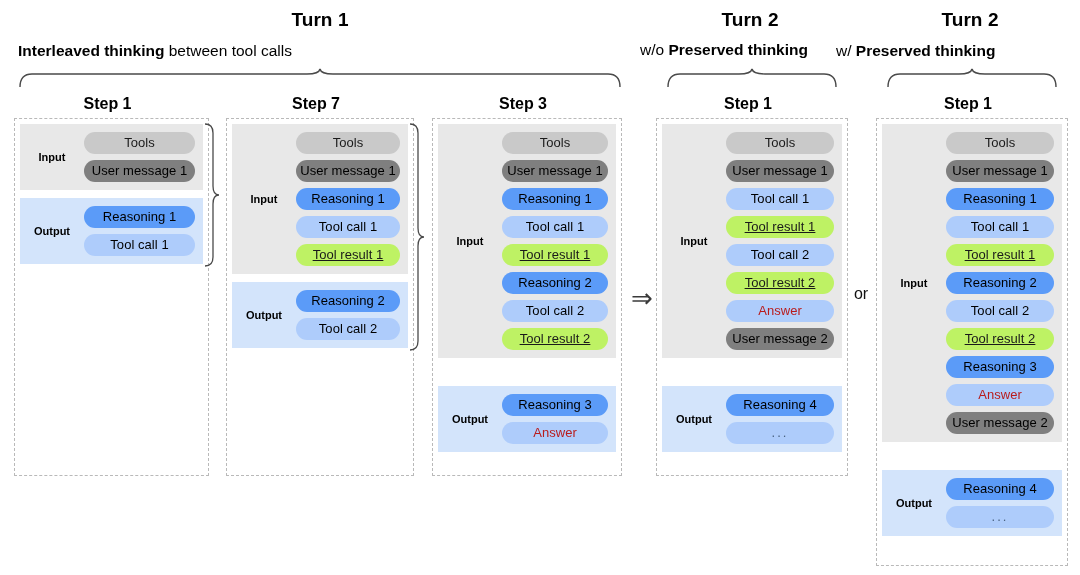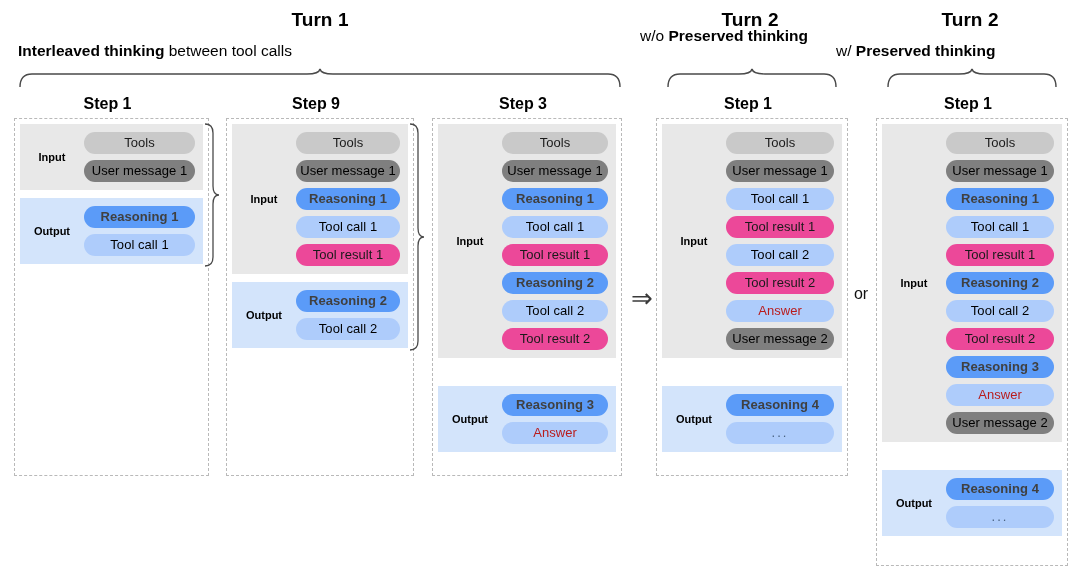--- a/index.html
+++ b/index.html
@@ -96,23 +96,23 @@
     display: flex;
     align-items: center;
     justify-content: center;
     font-size: 13px;
     line-height: 14px;
     white-space: nowrap;
     letter-spacing: 0.05px;
   }
   .pill.tools       { background: #c9c9c9; color: #1a1a1a; }
   .pill.usermsg     { background: #7f7f7f; color: #000000; }
-  .pill.reasoning   { background: #5b9bf8; color: #404040; font-weight: bold; }
+  .pill.reasoning   { background: #5b9bf8; color: #000000; }
   .pill.toolcall    { background: #aeccfb; color: #000000; }
-  .pill.toolresult  { background: #ec4899; color: #1a1a1a; }
+  .pill.toolresult  { background: #bef264; color: #1a1a1a; text-decoration: underline; }
   .pill.answer      { background: #aeccfb; color: #b91c1c; }
   .pill.ellipsis    { background: #aeccfb; color: #4a6382; letter-spacing: 2px; }
 
   
   .side-brace {
     position: absolute;
     width: 18px;
   }
   .side-brace svg { display: block; width: 100%; height: 100%; }
 
@@ -136,21 +136,21 @@
 </div>
 <div class="top-brace" style="left:18px; top:68px; width:604px;">
   <svg viewBox="0 0 604 20" preserveAspectRatio="none" aria-hidden="true">
     <path d="M2,19 Q2,6 14,6 L289,6 Q301,6 302,1 Q303,6 315,6 L590,6 Q602,6 602,19" fill="none" stroke="#4a4a4a" stroke-width="1.4"></path>
   </svg>
 </div>
 
 <div class="group-title" style="left:652px; top:8px; width:196px;">
   <span>Turn 2</span>
 </div>
-<div class="group-sub" style="left:640px; top:26px; width:220px;">
+<div class="group-sub" style="left:640px; top:40px; width:220px;">
   <span>w/o </span><b>Preserved thinking</b>
 </div>
 <div class="top-brace" style="left:666px; top:68px; width:172px;">
   <svg viewBox="0 0 172 20" preserveAspectRatio="none" aria-hidden="true">
     <path d="M2,19 Q2,6 14,6 L73,6 Q85,6 86,1 Q87,6 99,6 L158,6 Q170,6 170,19" fill="none" stroke="#4a4a4a" stroke-width="1.4"></path>
   </svg>
 </div>
 
 <div class="group-title" style="left:872px; top:8px; width:196px;">
   <span>Turn 2</span>
@@ -185,21 +185,21 @@
   </div>
 </div>
 
 <div class="side-brace" style="left:202px; top:122px; height:146px;">
   <svg viewBox="0 0 18 146" preserveAspectRatio="none" aria-hidden="true">
     <path d="M3,2 Q11,2 11,11 L11,64 Q11,73 17,73 Q11,73 11,82 L11,135 Q11,144 3,144" fill="none" stroke="#4a4a4a" stroke-width="1.3"></path>
   </svg>
 </div>
 
 <div class="step-col" style="left:226px; top:94px; width:188px; height:382px;">
-  <div class="step-label">Step 9</div>
+  <div class="step-label">Step 7</div>
   <div class="step-frame" style="top:24px; height:358px;"></div>
 
   <div class="io-block input" style="top:30px; height:150px;">
     <div class="io-label">Input</div>
     <div class="pill-stack">
       <div class="pill tools">Tools</div>
       <div class="pill usermsg">User message 1</div>
       <div class="pill reasoning">Reasoning 1</div>
       <div class="pill toolcall">Tool call 1</div>
       <div class="pill toolresult">Tool result 1</div>

